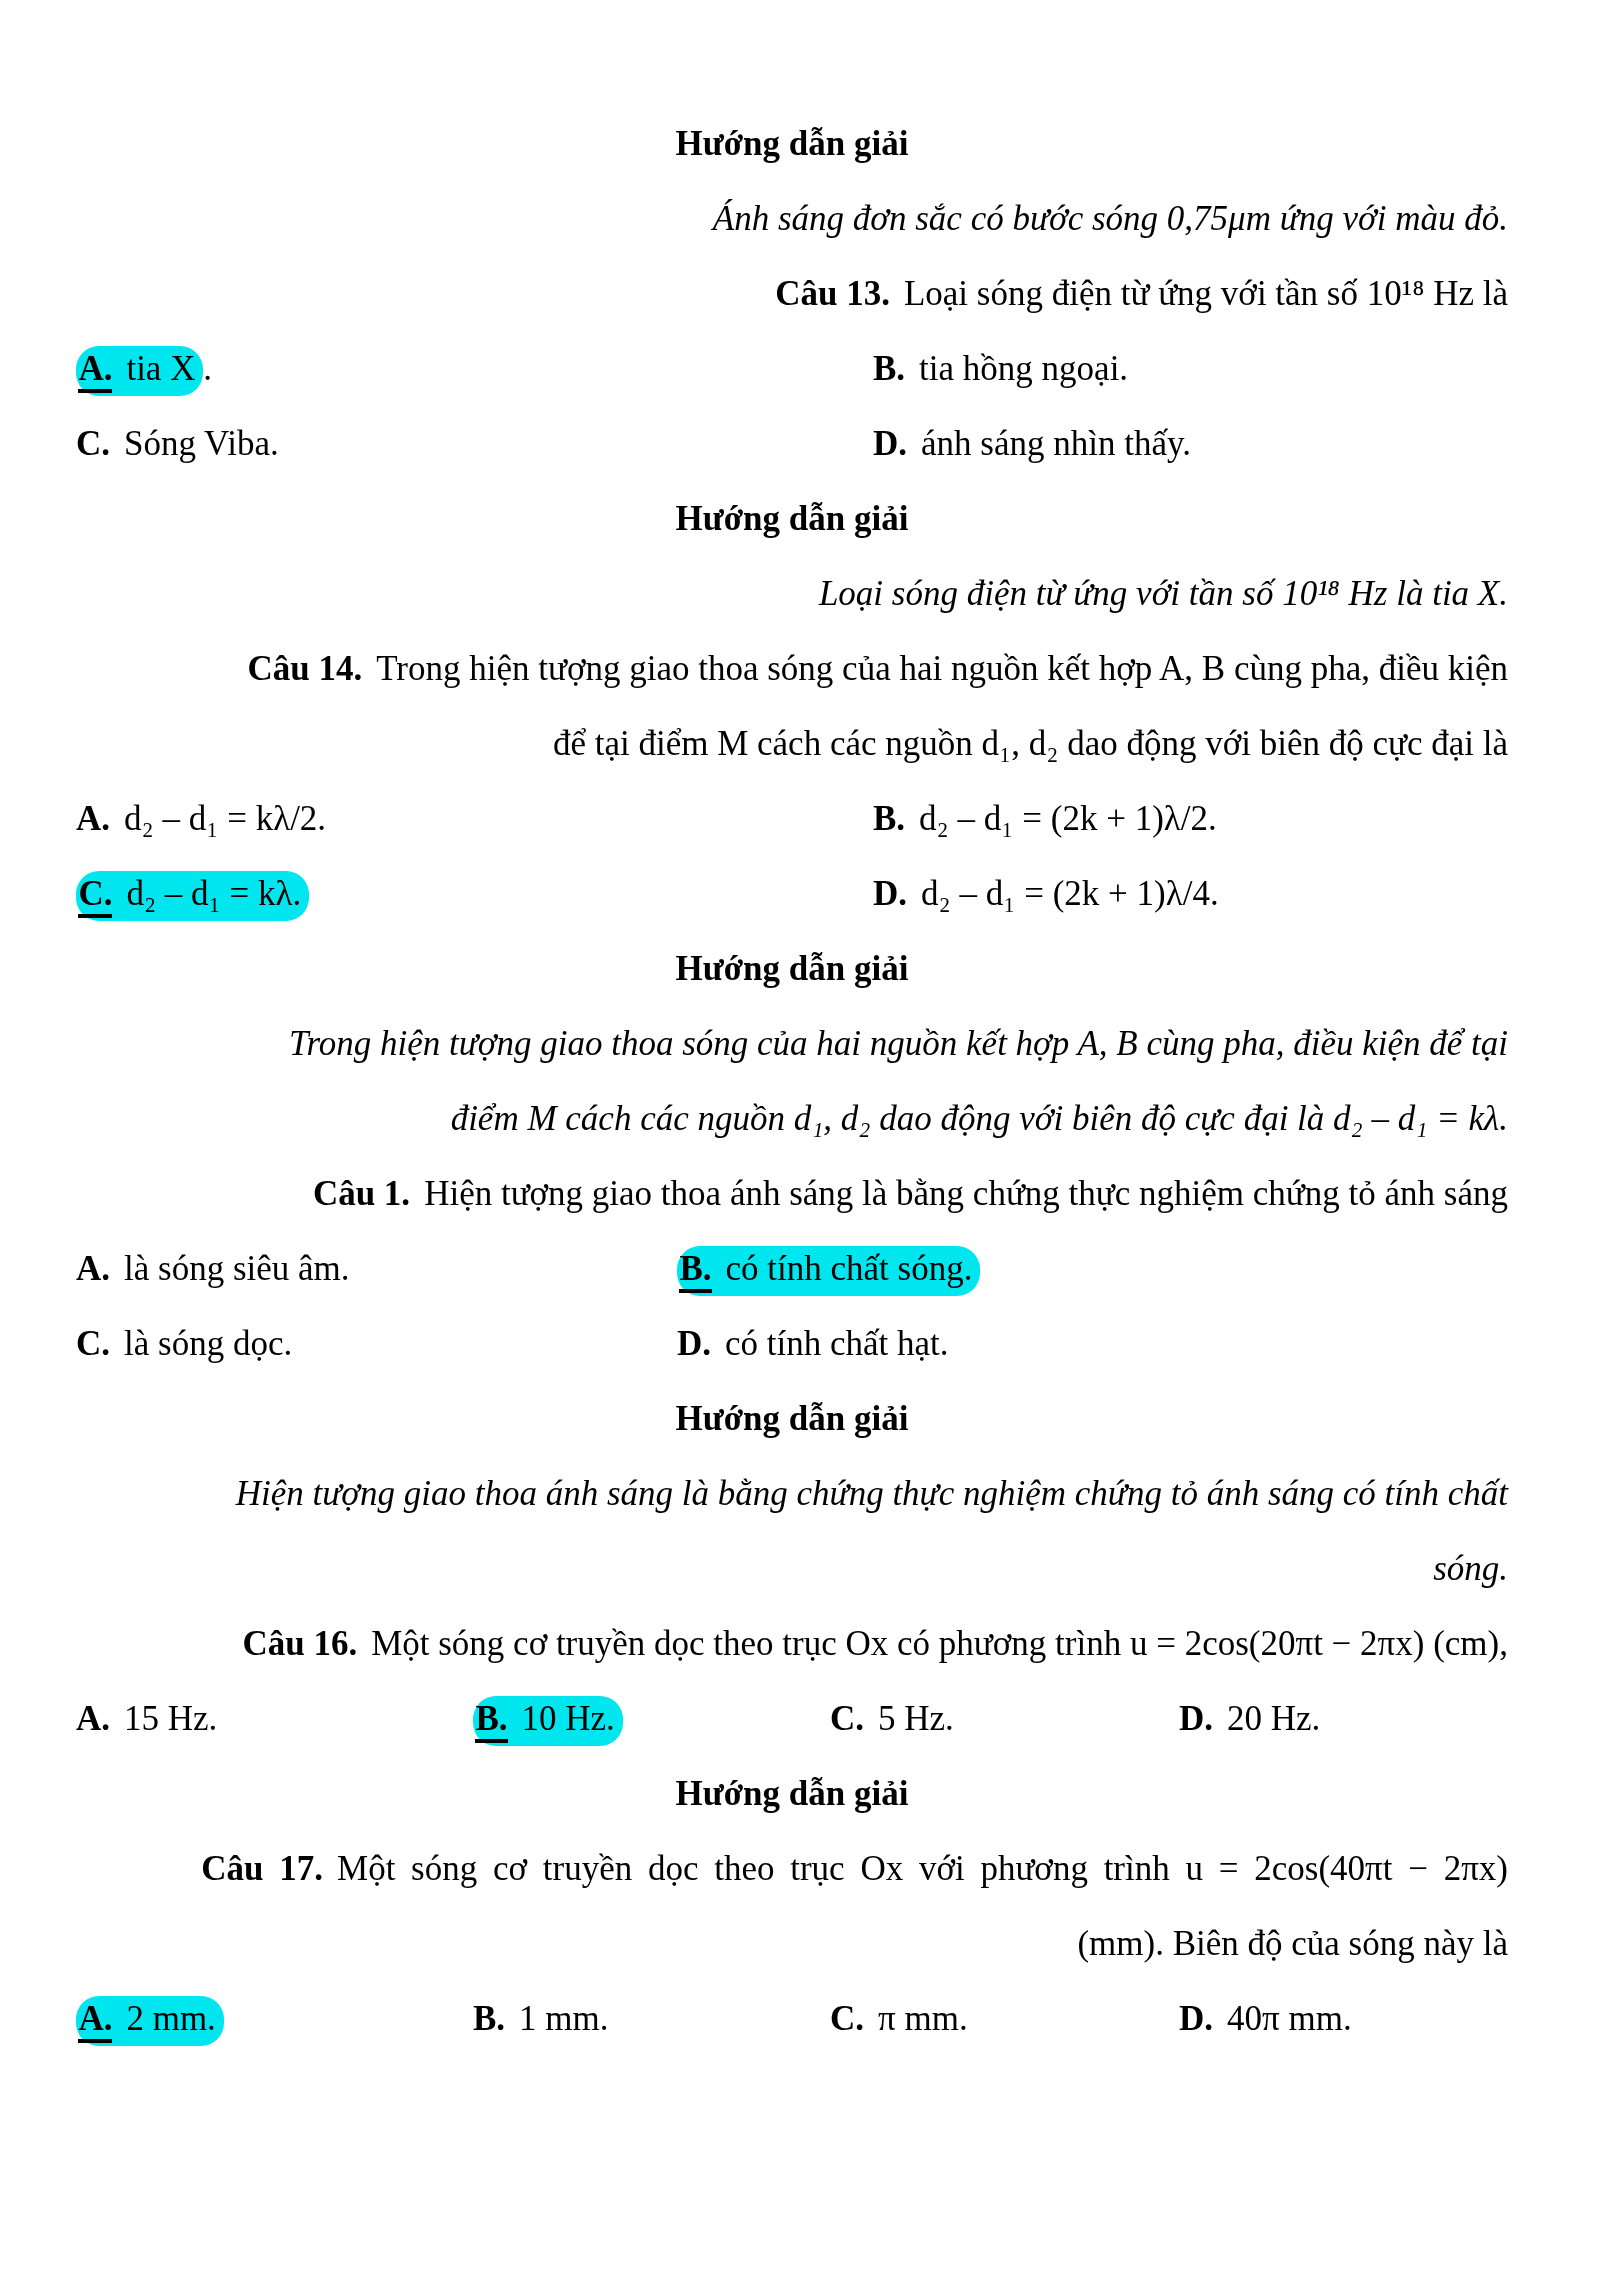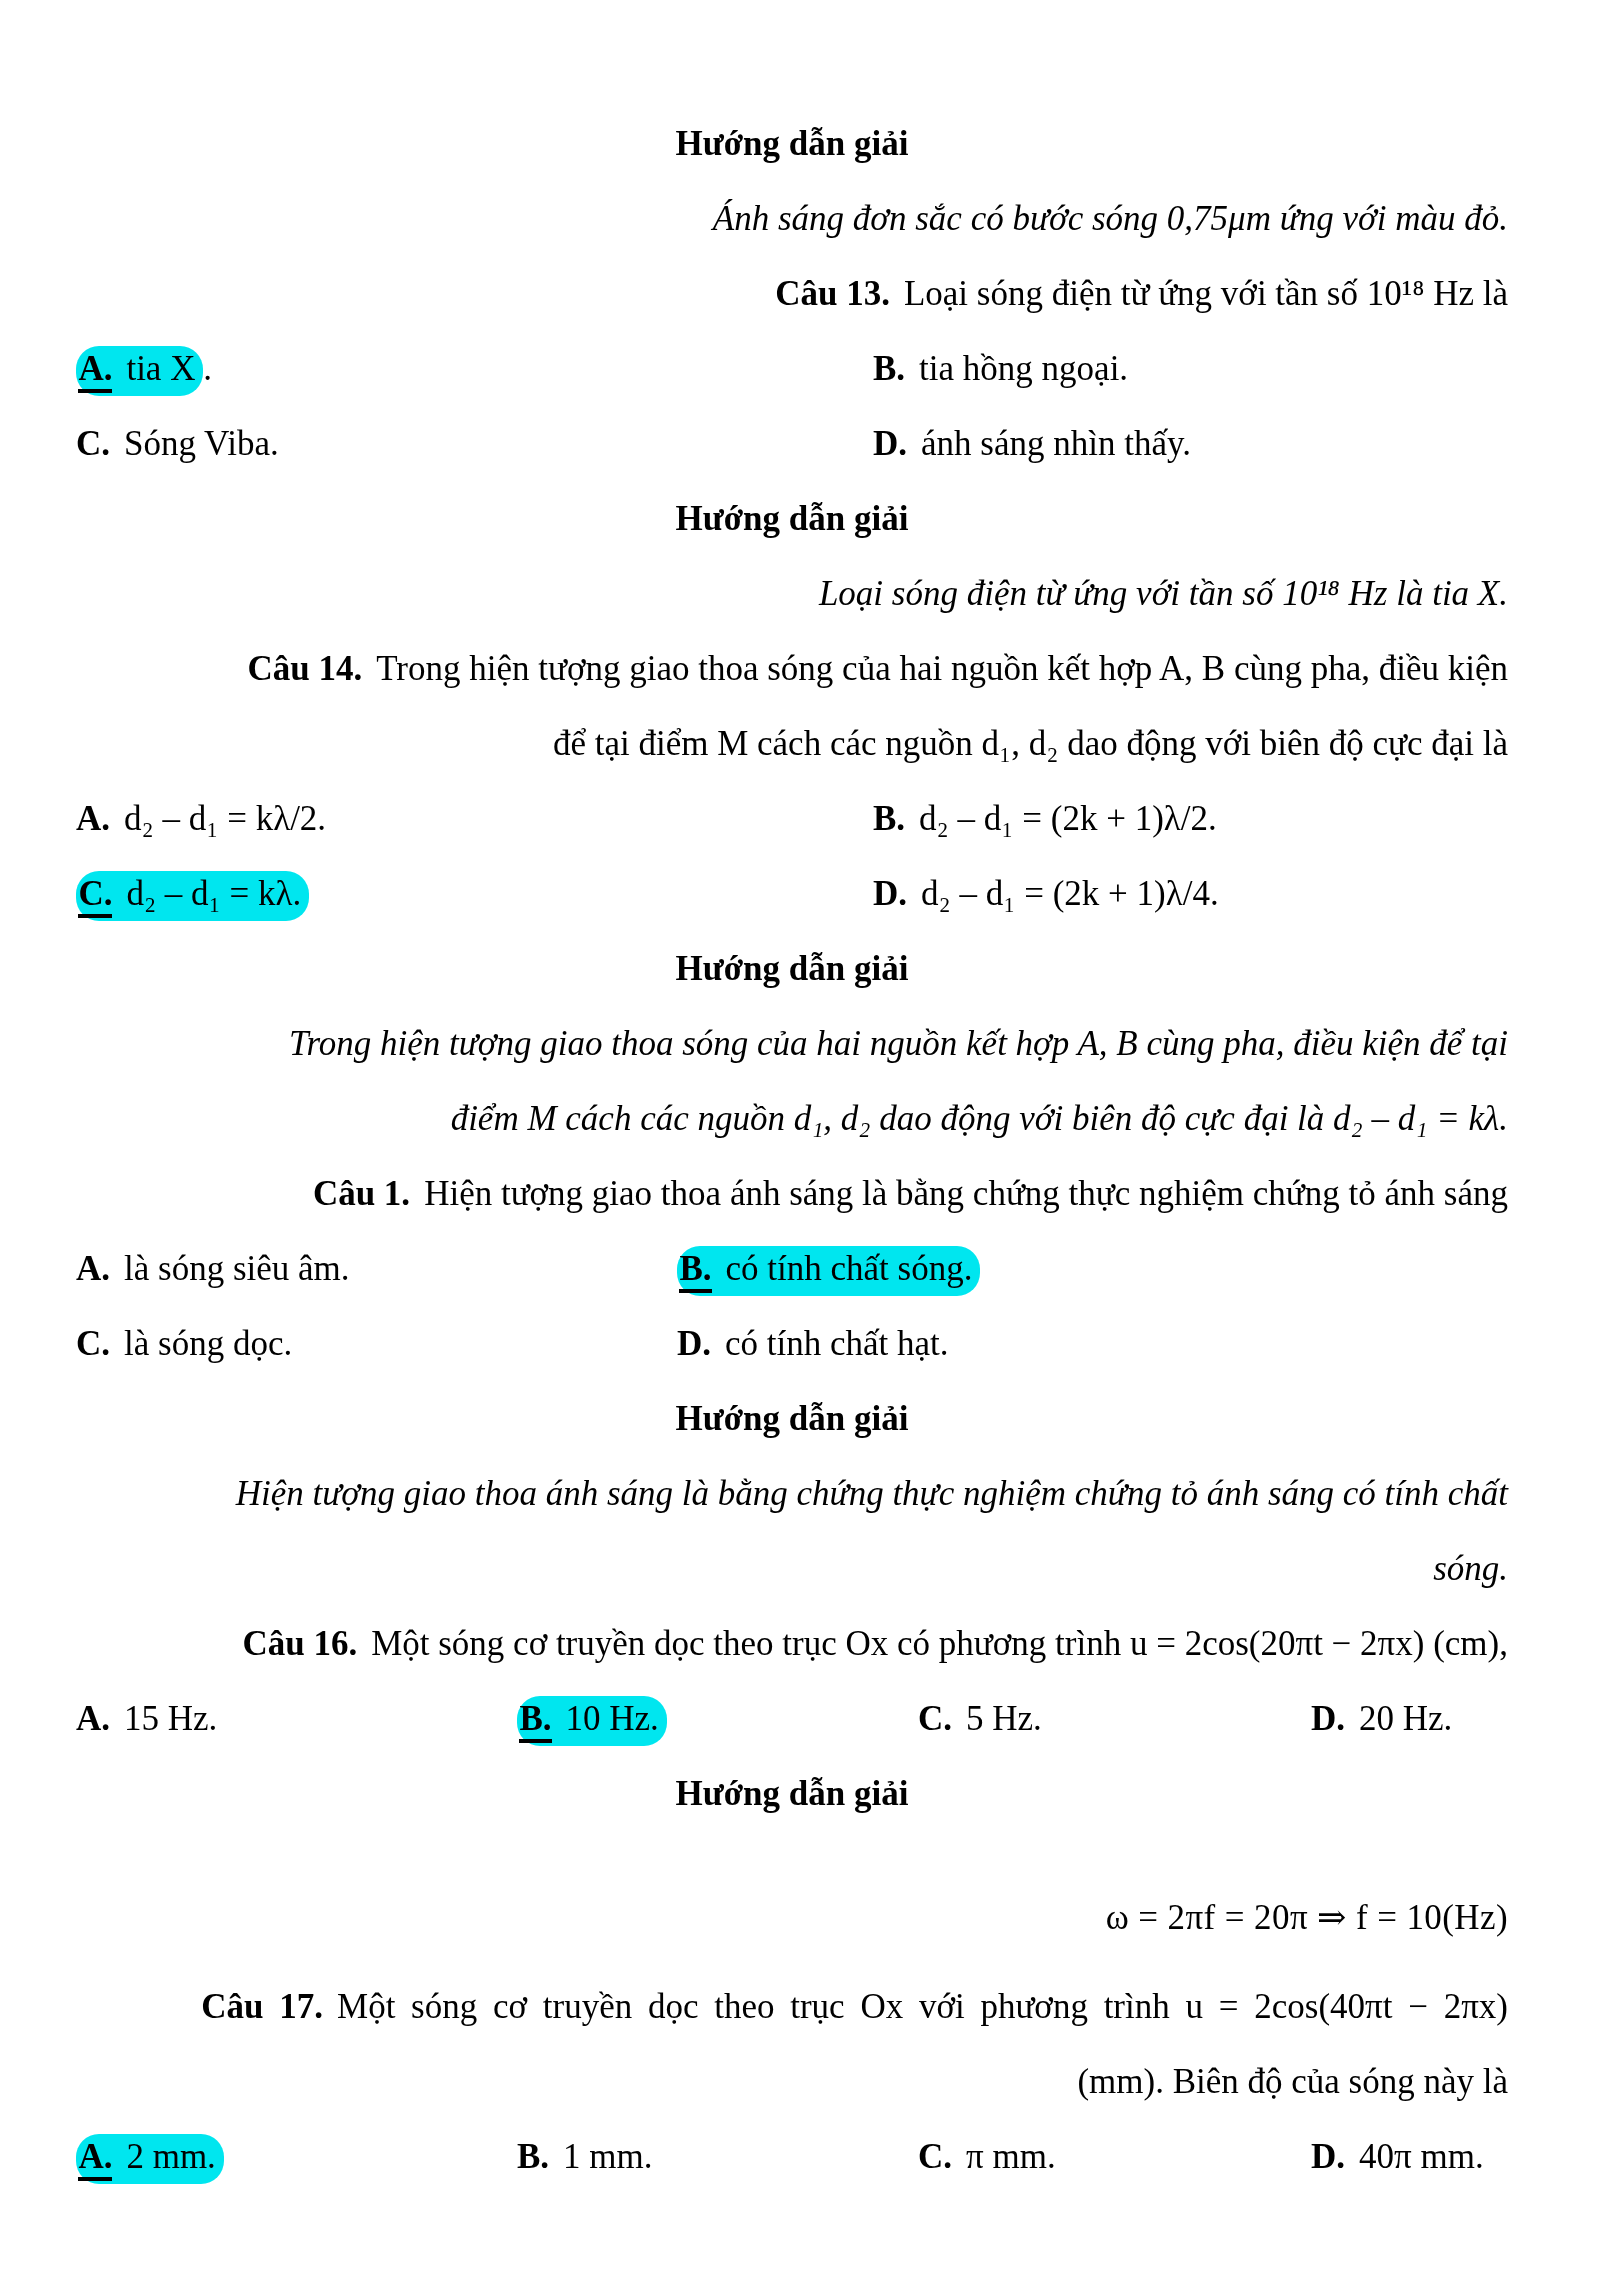--- a/index.html
+++ b/index.html
@@ -11,21 +11,21 @@
   }
   .page { padding:106px 115px 0 76px; }
   .line { margin:0; line-height:75px; white-space:nowrap;text-align:right; }
   .hdg { text-align:center; font-weight:bold; }
   .sol { font-style:italic; }
   .just-wide { word-spacing:7px; }
   .qlabel { font-weight:bold; margin-right:.40em; }
   .optrow { display:grid; line-height:75px; white-space:nowrap; }
   .cols2a { grid-template-columns:797px 1fr; }
   .cols2b { grid-template-columns:601px 1fr; }
-  .cols4  { grid-template-columns:397px 357px 349px 1fr;gap:44px; }
+  .cols4  { grid-template-columns:397px 357px 349px 1fr; }
   .opt { display:block; }
   .olabel { font-weight:bold; margin-right:.40em; }
   .hl { background:var(--hl,#00e6ef); padding:3.1px 7.9px 7.9px 2.4px;border-radius:23px; }
   .hl .olabel { border-bottom:4.7px solid #000; padding-bottom:0.8px; }
   .formula { margin-top:49px; margin-bottom:14px; letter-spacing:0.4px; }
 </style>
 </head>
 <body>
 
 <div class="page">
@@ -81,21 +81,20 @@
   <p class="line">
     <b class="qlabel">Câu 16.</b><span>Một sóng cơ truyền dọc theo trục Ox có phương trình u = 2cos(20πt − 2πx)  (cm),</span>
   </p>
   <div class="optrow cols4">
     <span class="opt"><b class="olabel">A.</b><span>15 Hz.</span></span>
     <span class="opt"><span class="hl"><b class="olabel">B.</b><span>10 Hz.</span></span></span>
     <span class="opt"><b class="olabel">C.</b><span>5 Hz.</span></span>
     <span class="opt"><b class="olabel">D.</b><span>20 Hz.</span></span>
   </div>
   <p class="line hdg"><span>Hướng dẫn giải</span></p>
-  <p class="line formula"><span>ω = 2πf = 20π ⇒ f = 10(Hz)</span></p>
 
   <p class="line just-wide">
     <b class="qlabel">Câu 17.</b><span>Một sóng cơ truyền dọc theo trục Ox với phương trình u = 2cos(40πt − 2πx)</span>
   </p>
   <p class="line"><span>(mm). Biên độ của sóng này là</span></p>
   <div class="optrow cols4">
     <span class="opt"><span class="hl"><b class="olabel">A.</b><span>2 mm.</span></span></span>
     <span class="opt"><b class="olabel">B.</b><span>1 mm.</span></span>
     <span class="opt"><b class="olabel">C.</b><span>π mm.</span></span>
     <span class="opt"><b class="olabel">D.</b><span>40π mm.</span></span>

